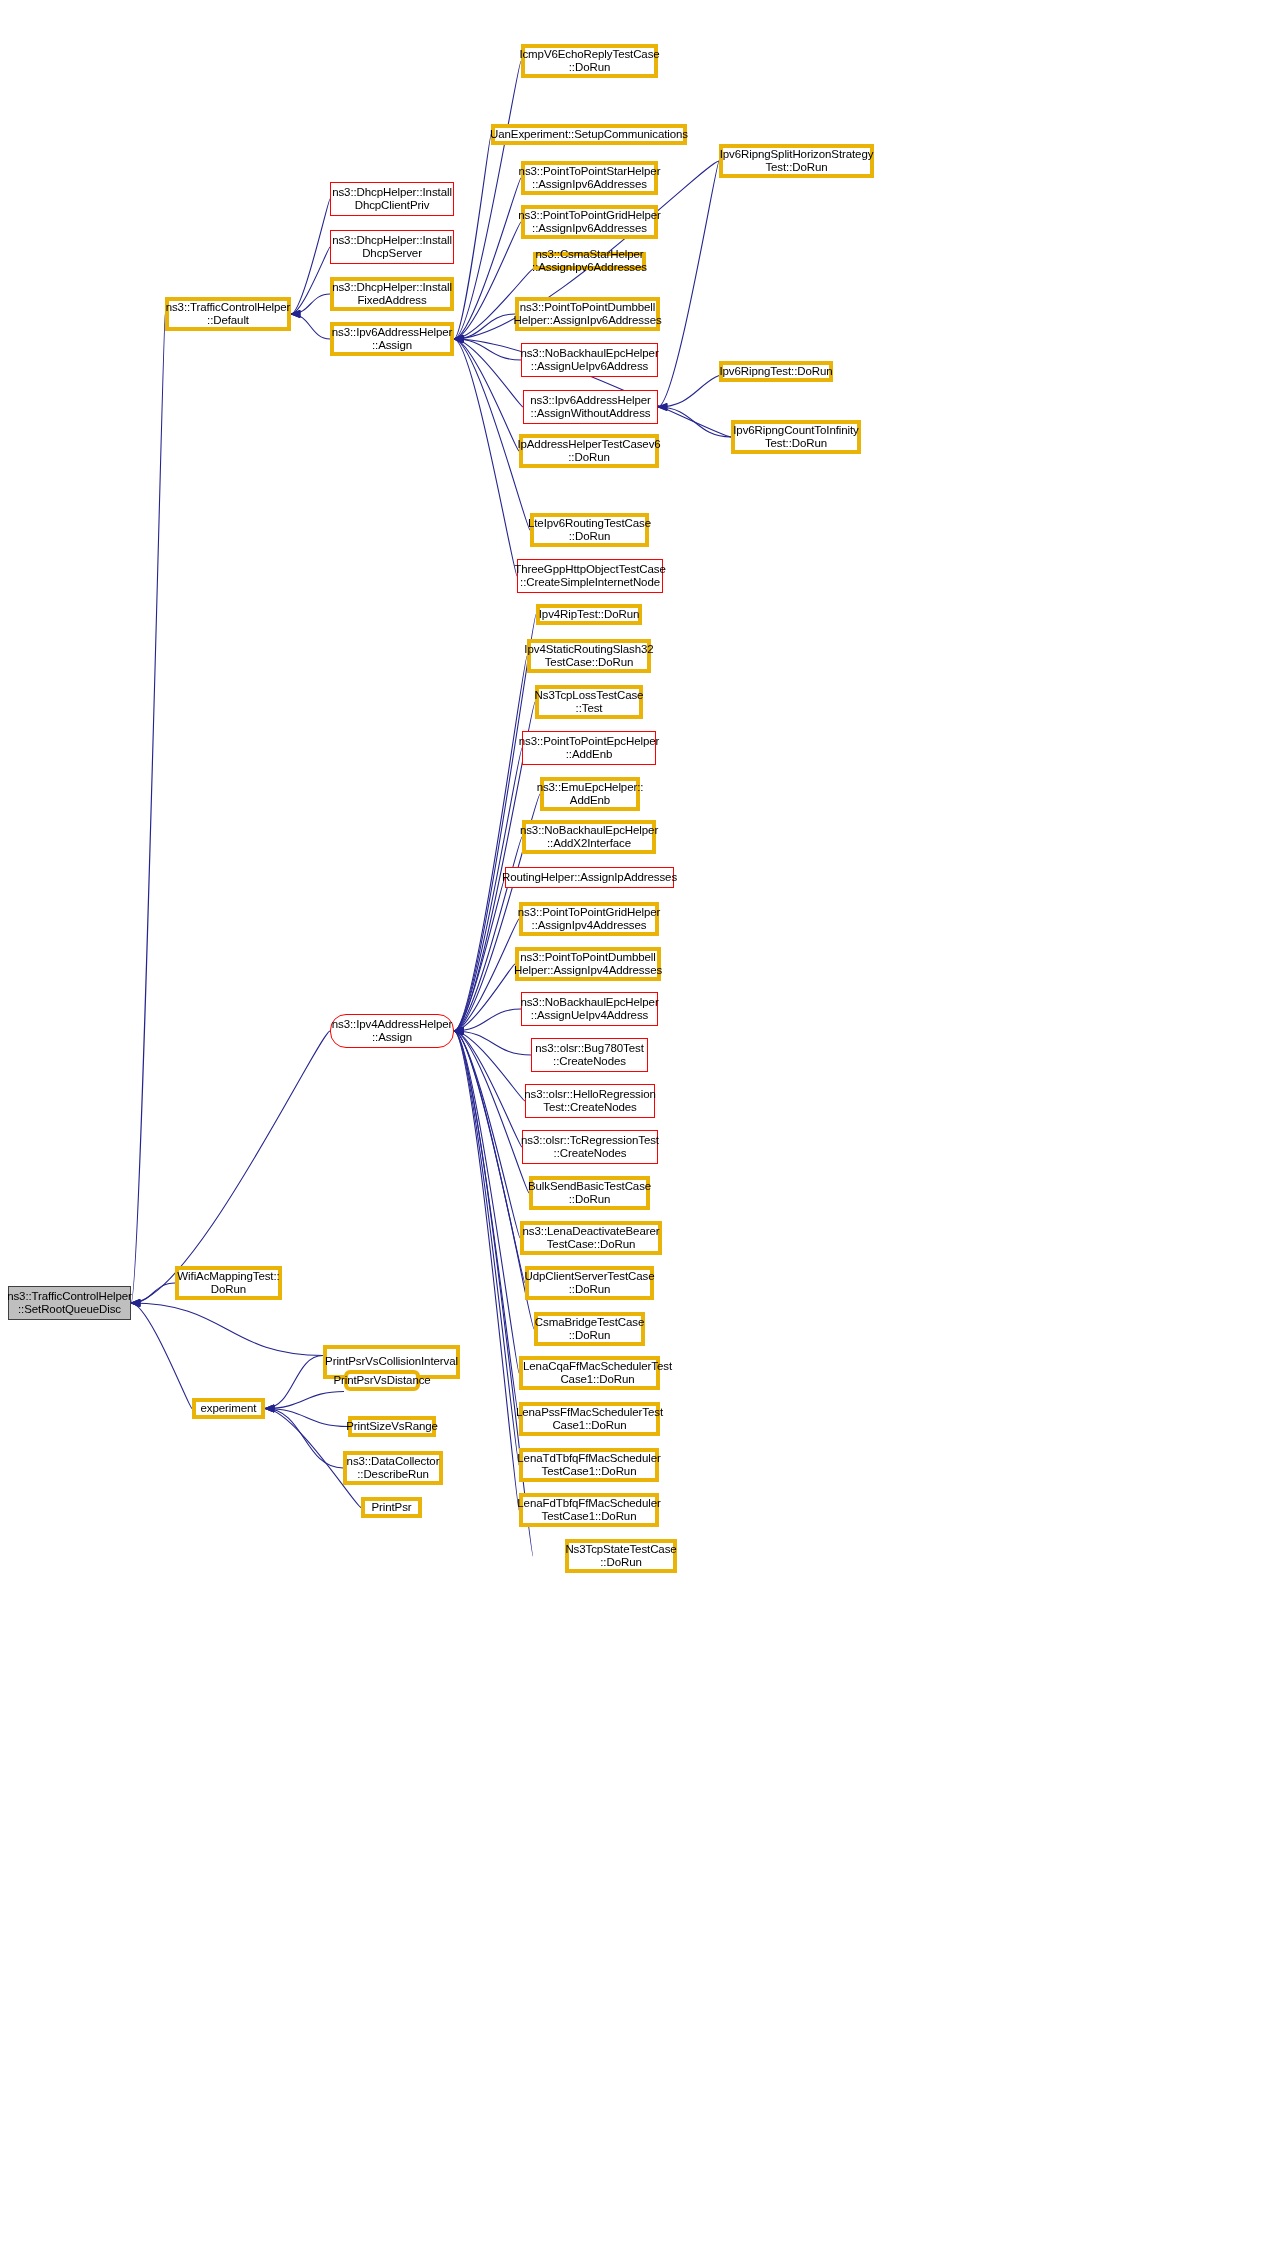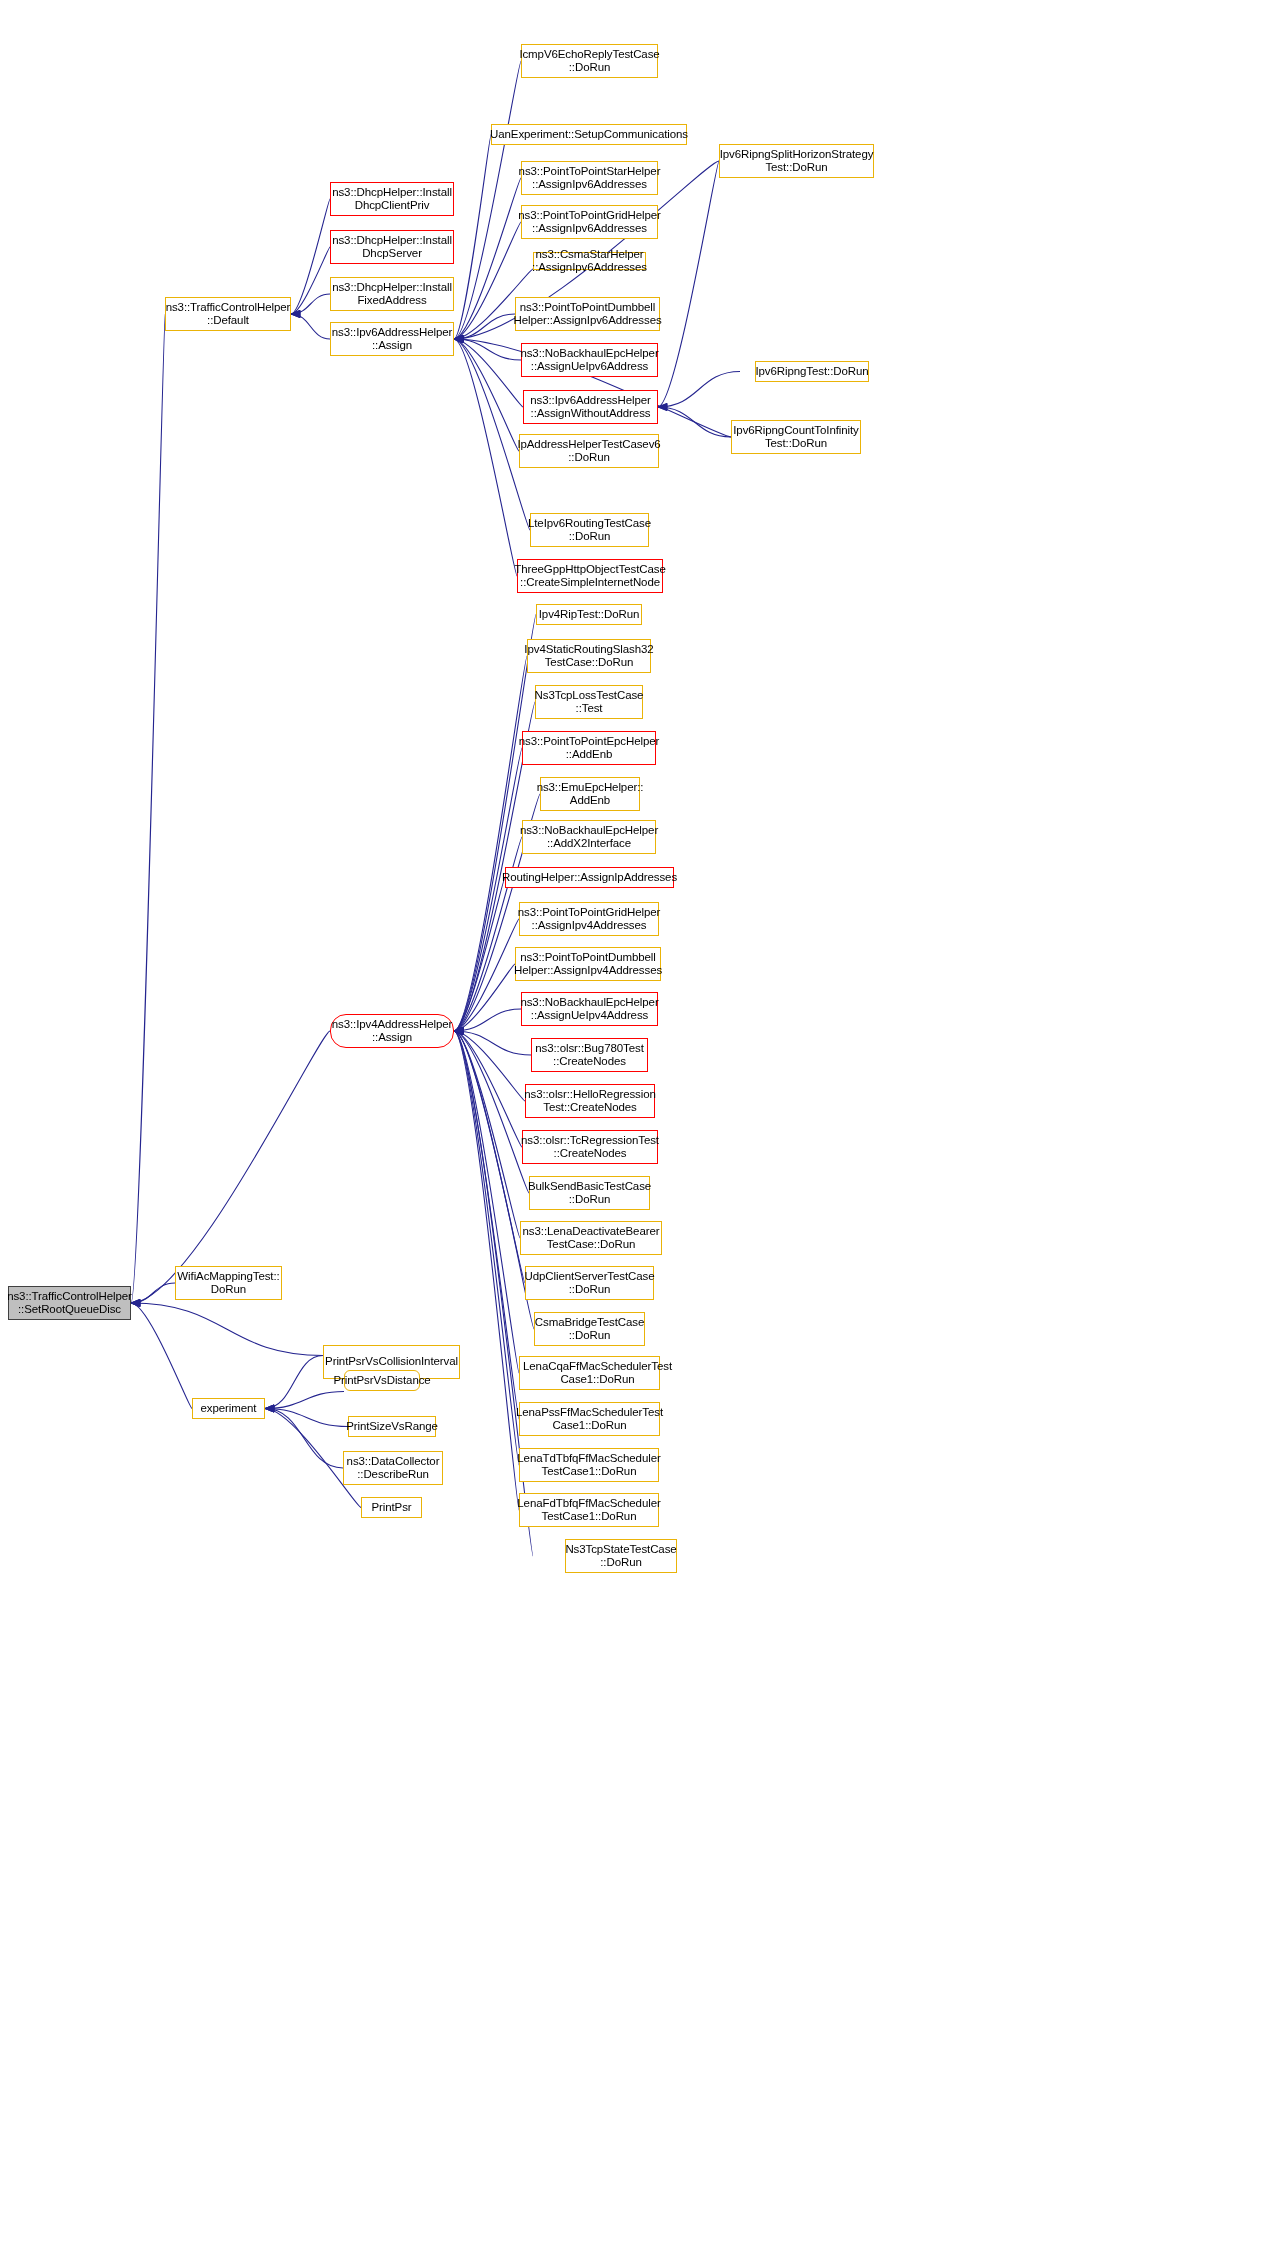--- a/index.html
+++ b/index.html
@@ -1,19 +1,19 @@
 <!DOCTYPE html>
 <html><head>
 <meta charset="utf-8">
 <style>
   html,body{margin:0;padding:0;background:#ffffff;}
   #canvas{position:relative;width:1267px;height:2267px;background:#ffffff;
           font-family:"Liberation Sans","DejaVu Sans",sans-serif;}
   .node{position:absolute;box-sizing:border-box;background:#ffffff;
-        border:1px solid #eab308;display:flex;align-items:center;
+        border:4px solid #eab308;display:flex;align-items:center;
         justify-content:center;text-align:center;color:#000000;
         font-size:11.5px;line-height:13.5px;letter-spacing:-0.1px;
         white-space:pre-line;padding:1px 3px;z-index:5;}
   .node.red{border:1px solid #ff0000;}
   .node.cur{background:#bfbfbf;border:1px solid #404040;}
   svg#edges{position:absolute;left:0;top:0;width:1267px;height:2267px;
             z-index:1;overflow:visible;}
   svg#edges path{fill:none;stroke:#24248f;stroke-width:1.1;}
   svg#edges polygon{fill:#24248f;stroke:#24248f;stroke-width:0.6;}
 </style>
@@ -156,21 +156,21 @@
       <div class="node red" style="left: 523px; top: 390px; width: 135px; height: 34px;">ns3::Ipv6AddressHelper
 ::AssignWithoutAddress</div>
       <div class="node" style="left: 519px; top: 434px; width: 140px; height: 34px;">IpAddressHelperTestCasev6
 ::DoRun</div>
       <div class="node" style="left: 530px; top: 513px; width: 119px; height: 34px;">LteIpv6RoutingTestCase
 ::DoRun</div>
       <div class="node red" style="left: 517px; top: 559px; width: 146px; height: 34px;">ThreeGppHttpObjectTestCase
 ::CreateSimpleInternetNode</div>
       <div class="node" style="left: 719px; top: 144px; width: 155px; height: 34px;">Ipv6RipngSplitHorizonStrategy
 Test::DoRun</div>
-      <div class="node" style="left: 755px; top: 361px; width: 114px; height: 21px;">Ipv6RipngTest::DoRun</div>
+      <div class="node" style="left: 719px; top: 361px; width: 114px; height: 21px;">Ipv6RipngTest::DoRun</div>
       <div class="node" style="left: 731px; top: 420px; width: 130px; height: 34px;">Ipv6RipngCountToInfinity
 Test::DoRun</div>
       <div class="node red" style="left: 330px; top: 1014px; width: 124px; height: 34px; border-radius: 16px;">ns3::Ipv4AddressHelper
 ::Assign</div>
       <div class="node" style="left: 536px; top: 604px; width: 106px; height: 21px;">Ipv4RipTest::DoRun</div>
       <div class="node" style="left: 527px; top: 639px; width: 124px; height: 34px;">Ipv4StaticRoutingSlash32
 TestCase::DoRun</div>
       <div class="node" style="left: 535px; top: 685px; width: 108px; height: 34px;">Ns3TcpLossTestCase
 ::Test</div>
       <div class="node red" style="left: 522px; top: 731px; width: 134px; height: 34px;">ns3::PointToPointEpcHelper

